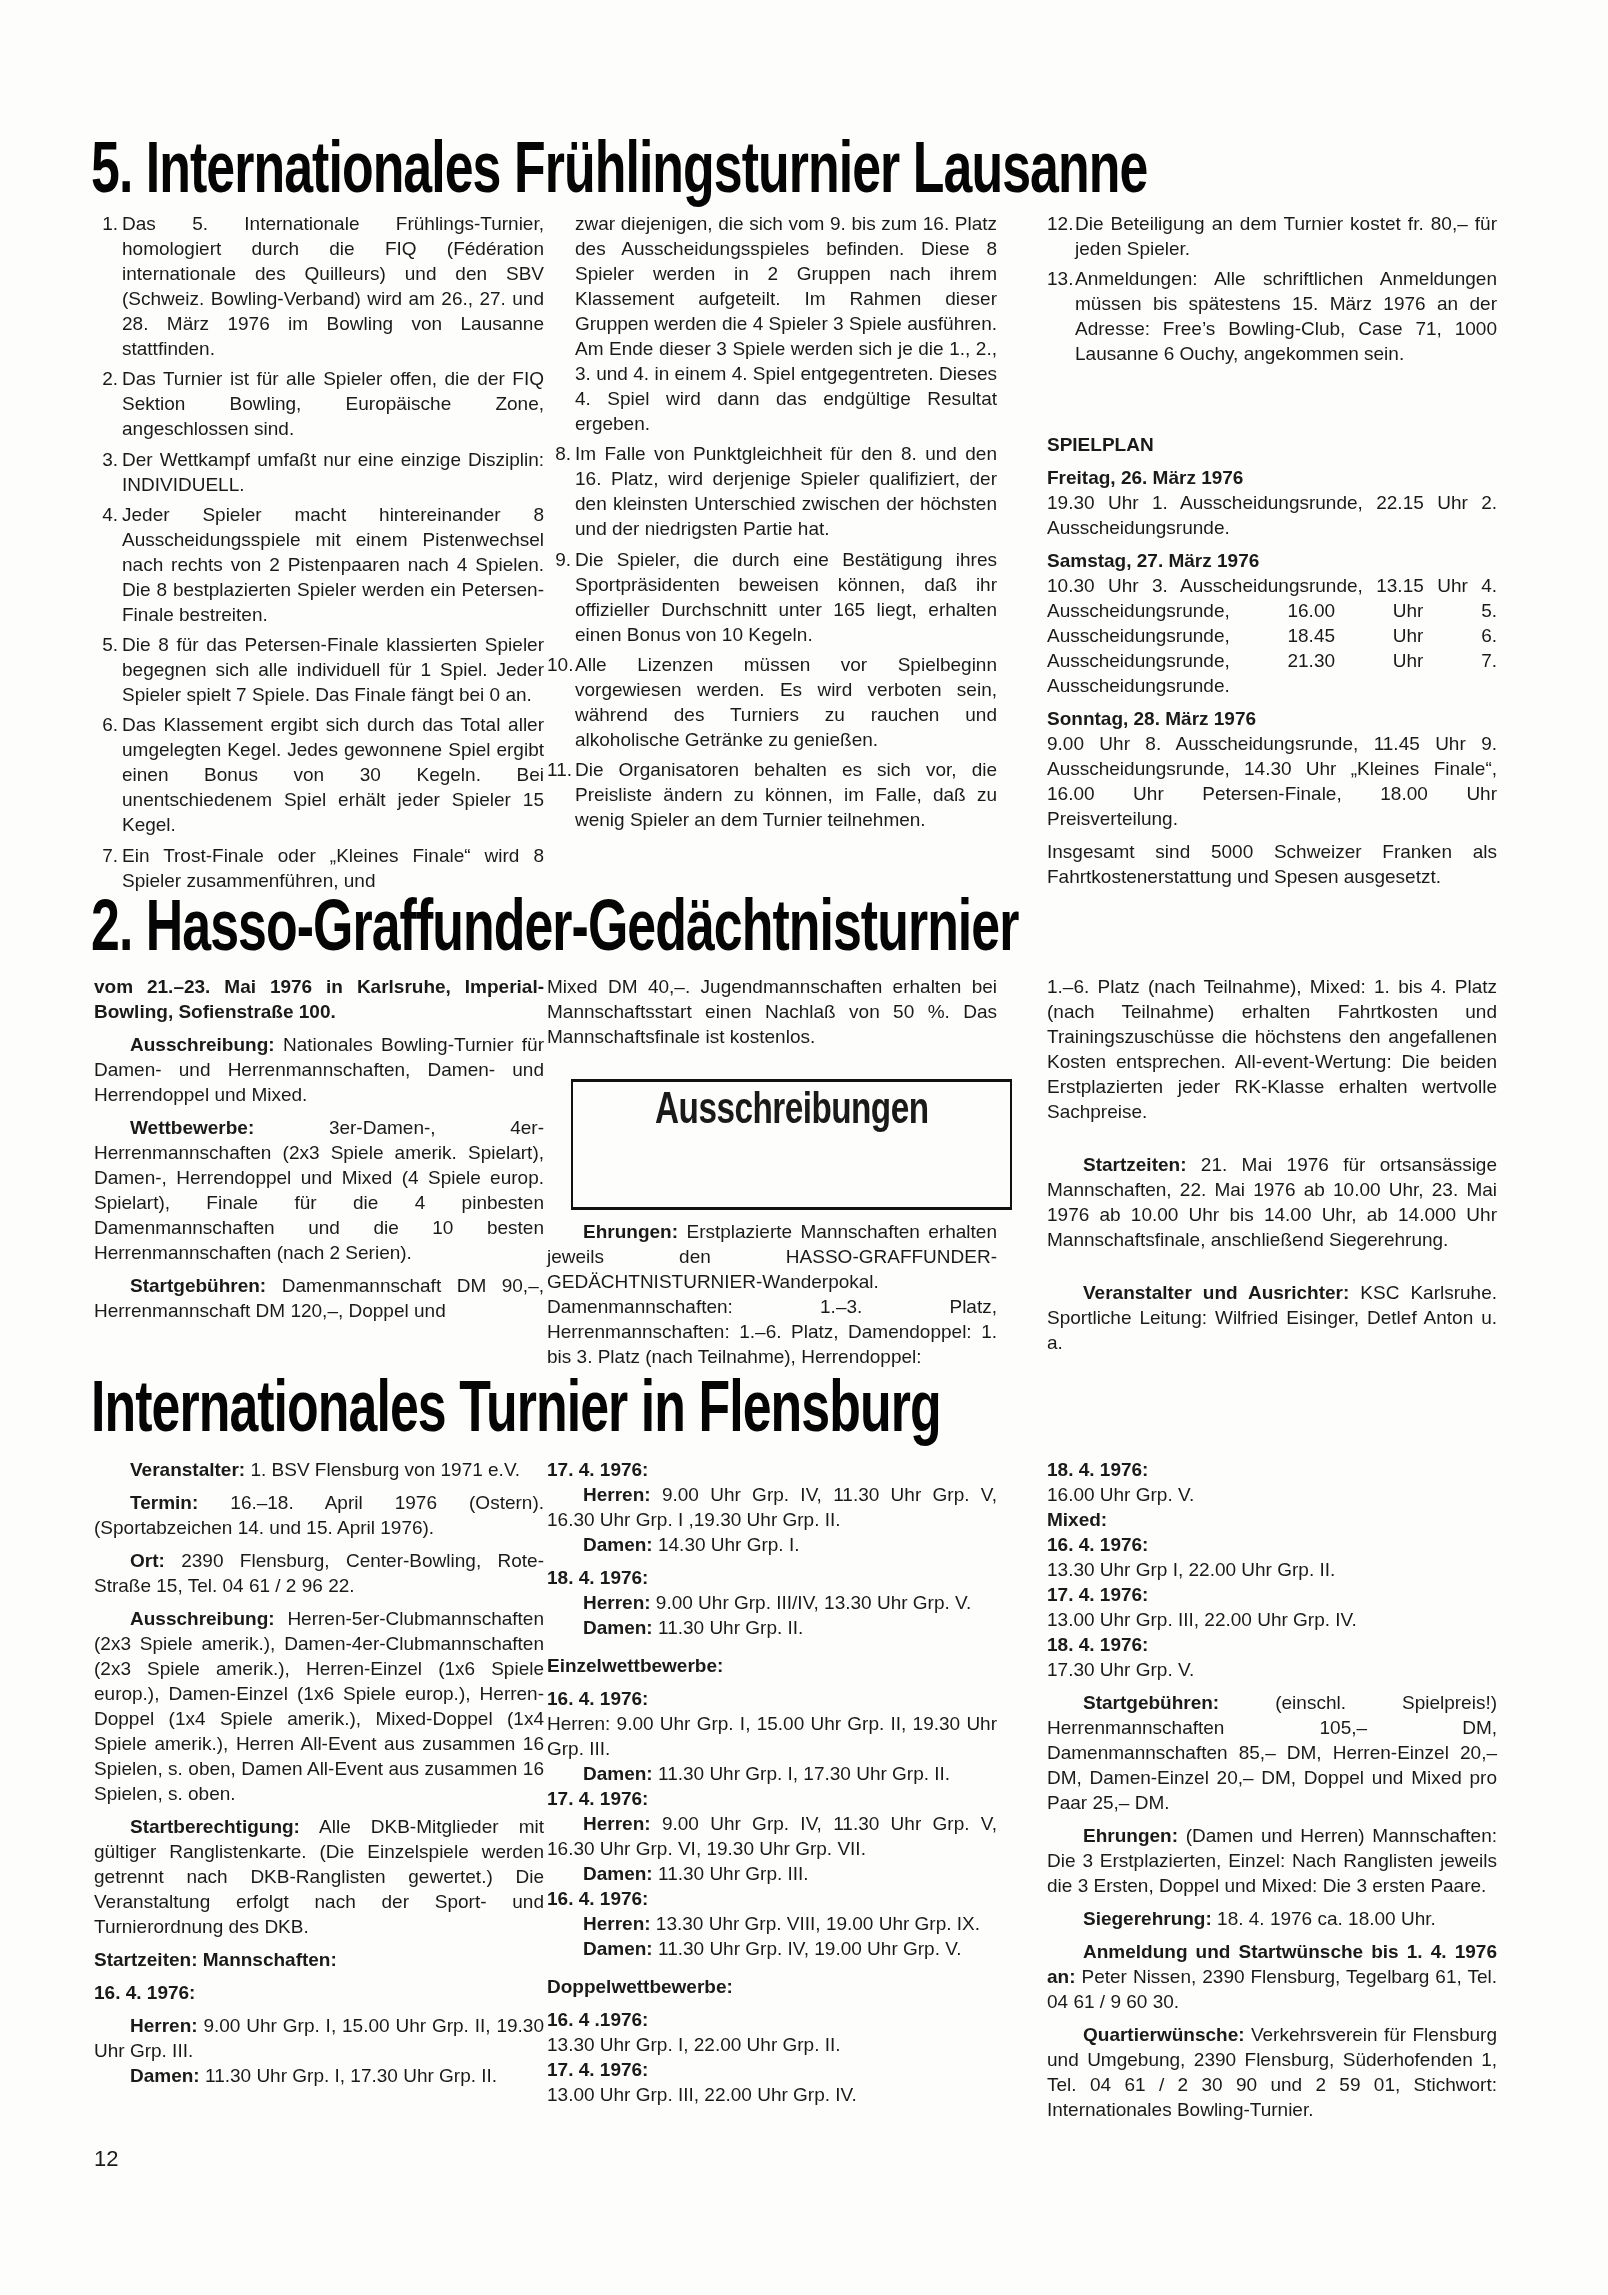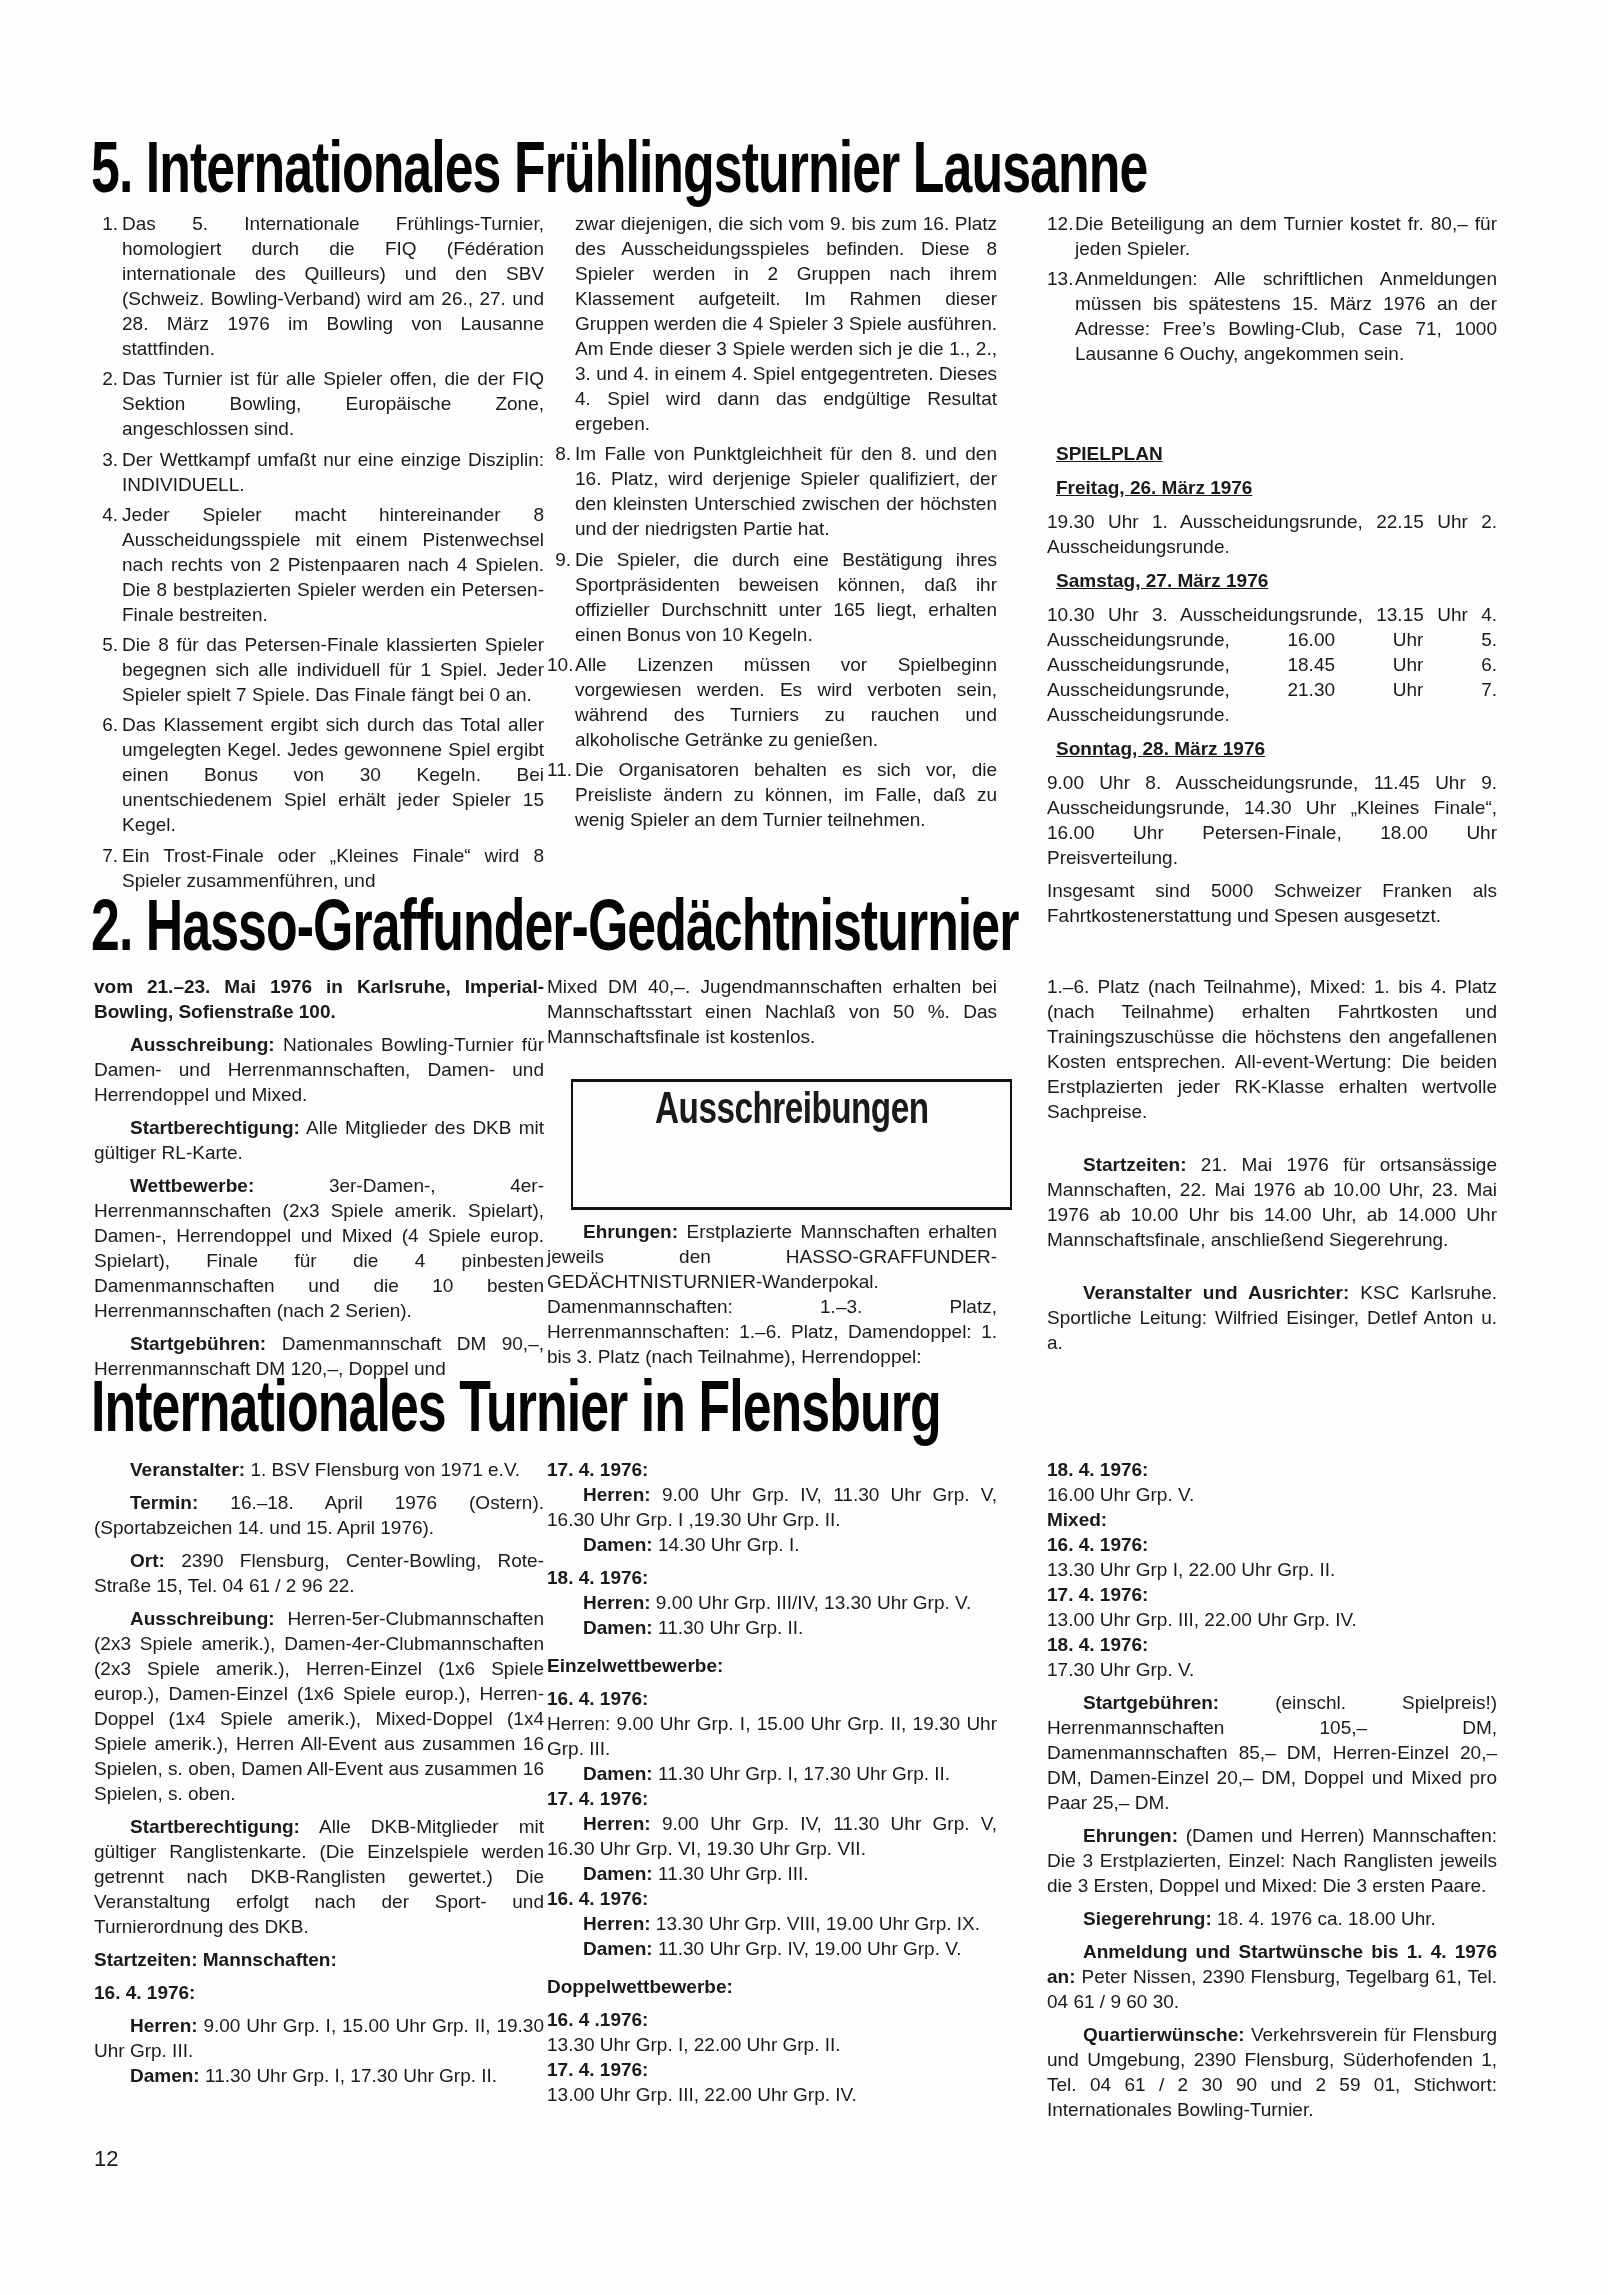--- a/index.html
+++ b/index.html
@@ -15,21 +15,21 @@
     .h3 { top: 1365px; font-size: 72px; transform: scaleX(0.72); }
     .col { position: absolute; width: 450px; font-size: 19px; line-height: 25px;
            text-align: justify; hyphens: manual; }
     .c1 { left: 94px; } .c2 { left: 547px; } .c3 { left: 1047px; }
     ol.num { list-style: none; margin: 0; padding: 0; }
     ol.num li { position: relative; padding-left: 28px; margin-bottom: 5.3px; }
     ol.num li .n { position: absolute; left: 0; top: 0; width: 24px; text-align: right; }
     b, .b { font-weight: 700; margin-left: 36px; }
     .par { margin: 0 0 8px 0; }
     .par.tight { margin-bottom: 0; }
-    .sp-h { font-weight: 700; margin: 9px; text-decoration: underline; }
+    .sp-h { font-weight: 700; margin: 0; }
     .gap-l { height: 60px; }
     .gap-m { height: 20px; }
     .box { position: absolute; left: 571px; top: 1079px; width: 437px; height: 125px;
            border: 2.6px solid #111; border-top-width: 3.3px; border-bottom-width: 3.3px;
            display: flex; align-items: flex-start; justify-content: center; }
     .box span { font-weight: 700; font-size: 45px; letter-spacing: -0.7px;
                 transform: scaleX(0.74); display: inline-block; }
     .pagenum { position: absolute; left: 94px; top: 2146px; font-size: 22px; }
   </style>
 </head>
@@ -75,21 +75,20 @@
     <p class="sp-h">Sonntag, 28. März 1976</p>
     <p class="par">9.00 Uhr 8. Ausscheidungsrunde, 11.45 Uhr 9. Ausscheidungsrunde, 14.30 Uhr „Kleines Finale“, 16.00 Uhr Petersen-Finale, 18.00 Uhr Preisverteilung.</p>
     <p class="par">Insgesamt sind 5000 Schweizer Franken als Fahrtkostenerstattung und Spesen ausgesetzt.</p>
   </div>
 
   <h1 class="headline h2">2. Hasso-Graffunder-Gedächtnisturnier</h1>
 
   <div class="col c1" style="top:974px;">
     <p class="par b">vom 21.–23. Mai 1976 in Karlsruhe, Imperial-Bowling, Sofienstraße 100.</p>
     <p class="par"><b>Ausschreibung:</b> <span>Nationales Bowling-Turnier für Damen- und Herrenmannschaften, Damen- und Herrendoppel und Mixed.</span></p>
-    <p class="par"><b>Startberechtigung:</b> <span>Alle Mitglieder des DKB mit gültiger RL-Karte.</span></p>
     <p class="par"><b>Wettbewerbe:</b> <span>3er-Damen-, 4er-Herrenmannschaften (2x3 Spiele amerik. Spielart), Damen-, Herrendoppel und Mixed (4 Spiele europ. Spielart), Finale für die 4 pinbesten Damenmannschaften und die 10 besten Herrenmannschaften (nach 2 Serien).</span></p>
     <p class="par"><b>Startgebühren:</b> <span>Damenmannschaft DM 90,–, Herrenmannschaft DM 120,–, Doppel und</span></p>
   </div>
 
   <div class="col c2" style="top:974px;">
     <p class="par">Mixed DM 40,–. Jugendmannschaften erhalten bei Mannschaftsstart einen Nachlaß von 50 %. Das Mannschaftsfinale ist kostenlos.</p>
   </div>
 
   <div class="box">
     <span>Ausschreibungen</span>

